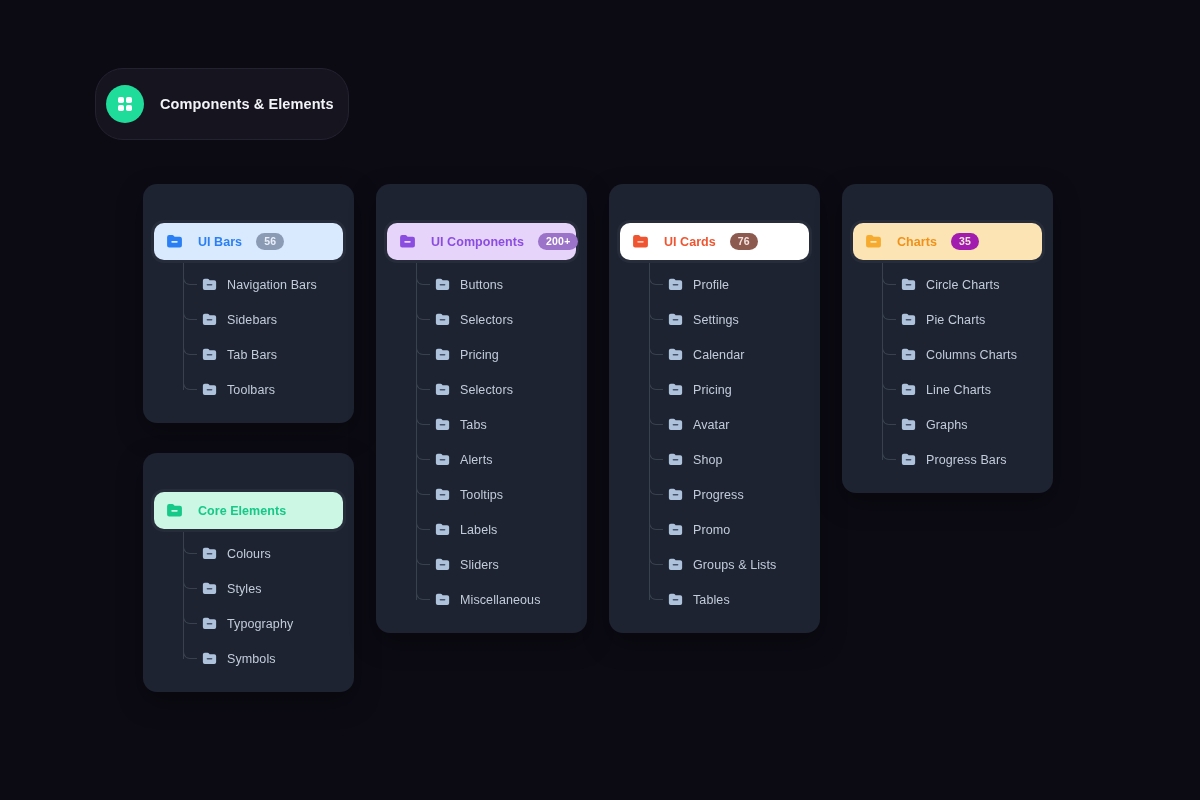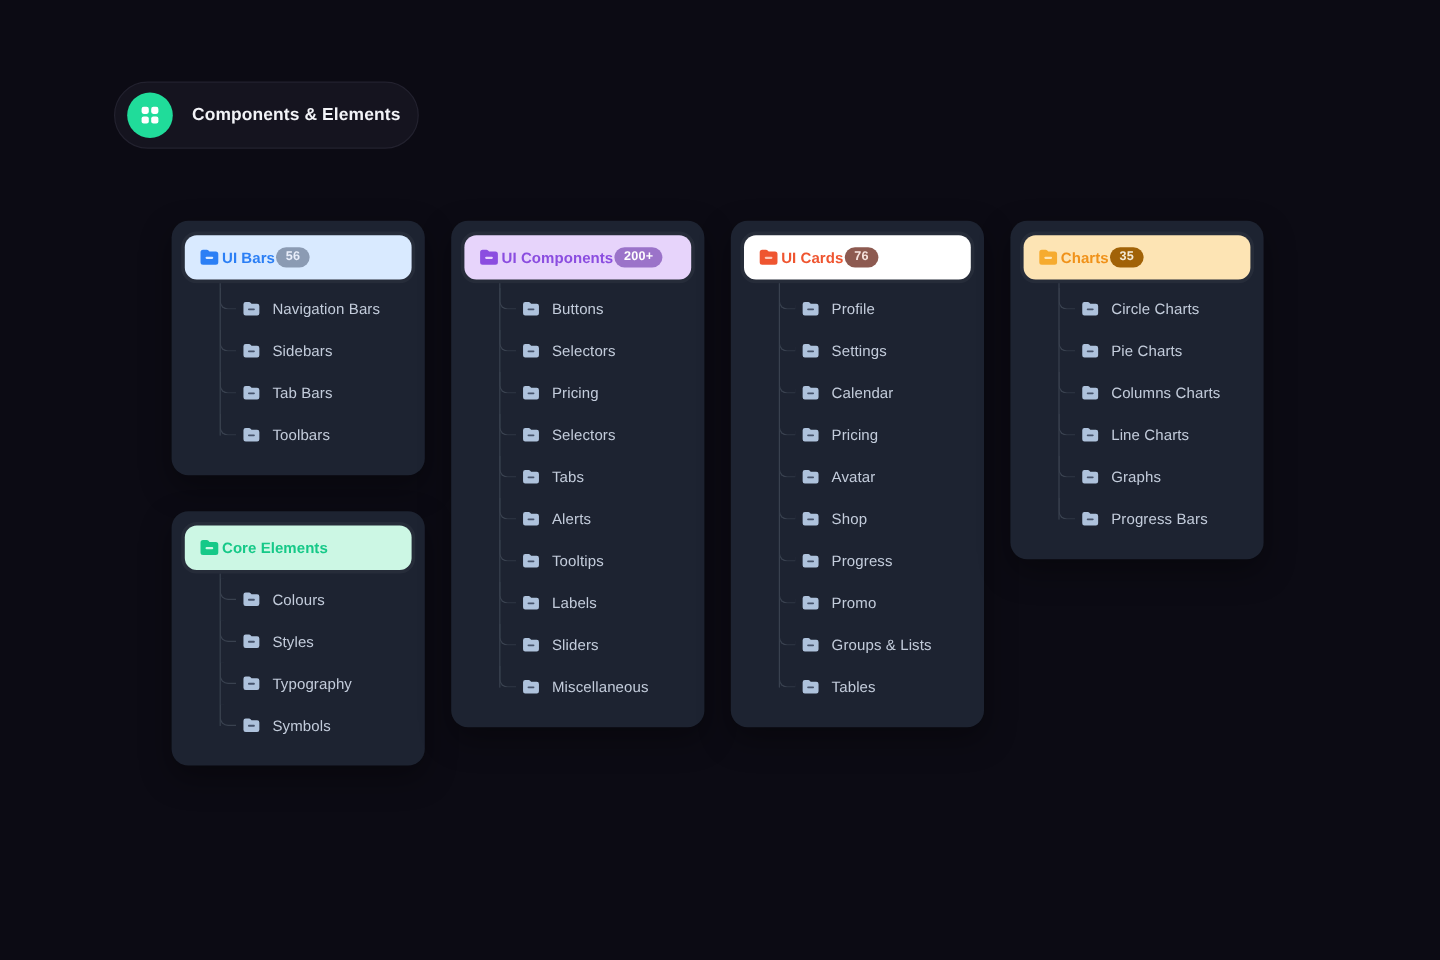--- a/index.html
+++ b/index.html
@@ -16,21 +16,21 @@
     -webkit-font-smoothing: antialiased;
     position: relative;
   }
 
   
   .header-pill {
     position: absolute;
     left: 95px;
     top: 68px;
     width: 254px;
-    height: 56px;
+    height: 72px;
     background: #15141f;
     border: 1px solid #23222f;
     border-radius: 28px;
     display: flex;
     align-items: center;
     padding-left: 10px;
     gap: 16px;
   }
   .header-icon {
     width: 38px;
@@ -71,25 +71,26 @@
     background: #1d2331;
     border-radius: 14px;
     padding: 12px 11px 16px 11px;
     box-shadow: 0 10px 26px rgba(0,0,0,0.35);
   }
 
   
   .card-head {
     display: flex;
     align-items: center;
-    gap: 1px;
+    gap: 14px;
     height: 37px;
     border-radius: 10px;
     padding: 0 11px;
     box-shadow: 0 0 0 3px rgba(255,255,255,0.045);
+    margin-top: 27px;
   }
   .card-head-label {
     font-size: 12.5px;
     font-weight: bold;
     letter-spacing: 0.05px;
     white-space: nowrap;
   }
   .card-head-badge {
     font-size: 10.5px;
     font-weight: bold;
@@ -503,21 +504,21 @@
     <div class="column">
       <div class="card">
         <div class="card-head" style="background: rgb(253, 228, 180);">
           <span style="display: flex;">
             <svg class="folder" width="19" height="19" viewBox="0 0 20 20" aria-hidden="true">
               <path d="M2.2 5.4a2.2 2.2 0 0 1 2.2-2.2h3.3c.6 0 1.1.25 1.5.68l.9 1.0h5.5a2.2 2.2 0 0 1 2.2 2.2v7.1a2.2 2.2 0 0 1-2.2 2.2H4.4a2.2 2.2 0 0 1-2.2-2.2z" fill="#f6ab2f"></path>
               <rect x="6.6" y="9.4" width="6.8" height="1.9" rx="0.95" fill="#fde4b4"></rect>
             </svg>
           </span>
           <span class="card-head-label" style="color: rgb(240, 146, 26);">Charts</span>
-          <span class="card-head-badge" style="background: #a16207; color: rgb(243, 234, 214);">35</span>
+          <span class="card-head-badge" style="background: #a21caf; color: rgb(243, 234, 214);">35</span>
         </div>
         <div class="tree">
           <div class="tree-spine" style="height: 196.5px;"></div>
           <div class="tree-item">
             <span class="tree-elbow"></span>
             <span style="display: flex;">
               <svg class="folder" width="17" height="17" viewBox="0 0 20 20" aria-hidden="true">
                 <path d="M2.2 5.4a2.2 2.2 0 0 1 2.2-2.2h3.3c.6 0 1.1.25 1.5.68l.9 1.0h5.5a2.2 2.2 0 0 1 2.2 2.2v7.1a2.2 2.2 0 0 1-2.2 2.2H4.4a2.2 2.2 0 0 1-2.2-2.2z" fill="#aec2dc"></path>
                 <rect x="6.6" y="9.4" width="6.8" height="1.9" rx="0.95" fill="#46536b"></rect>
               </svg>

